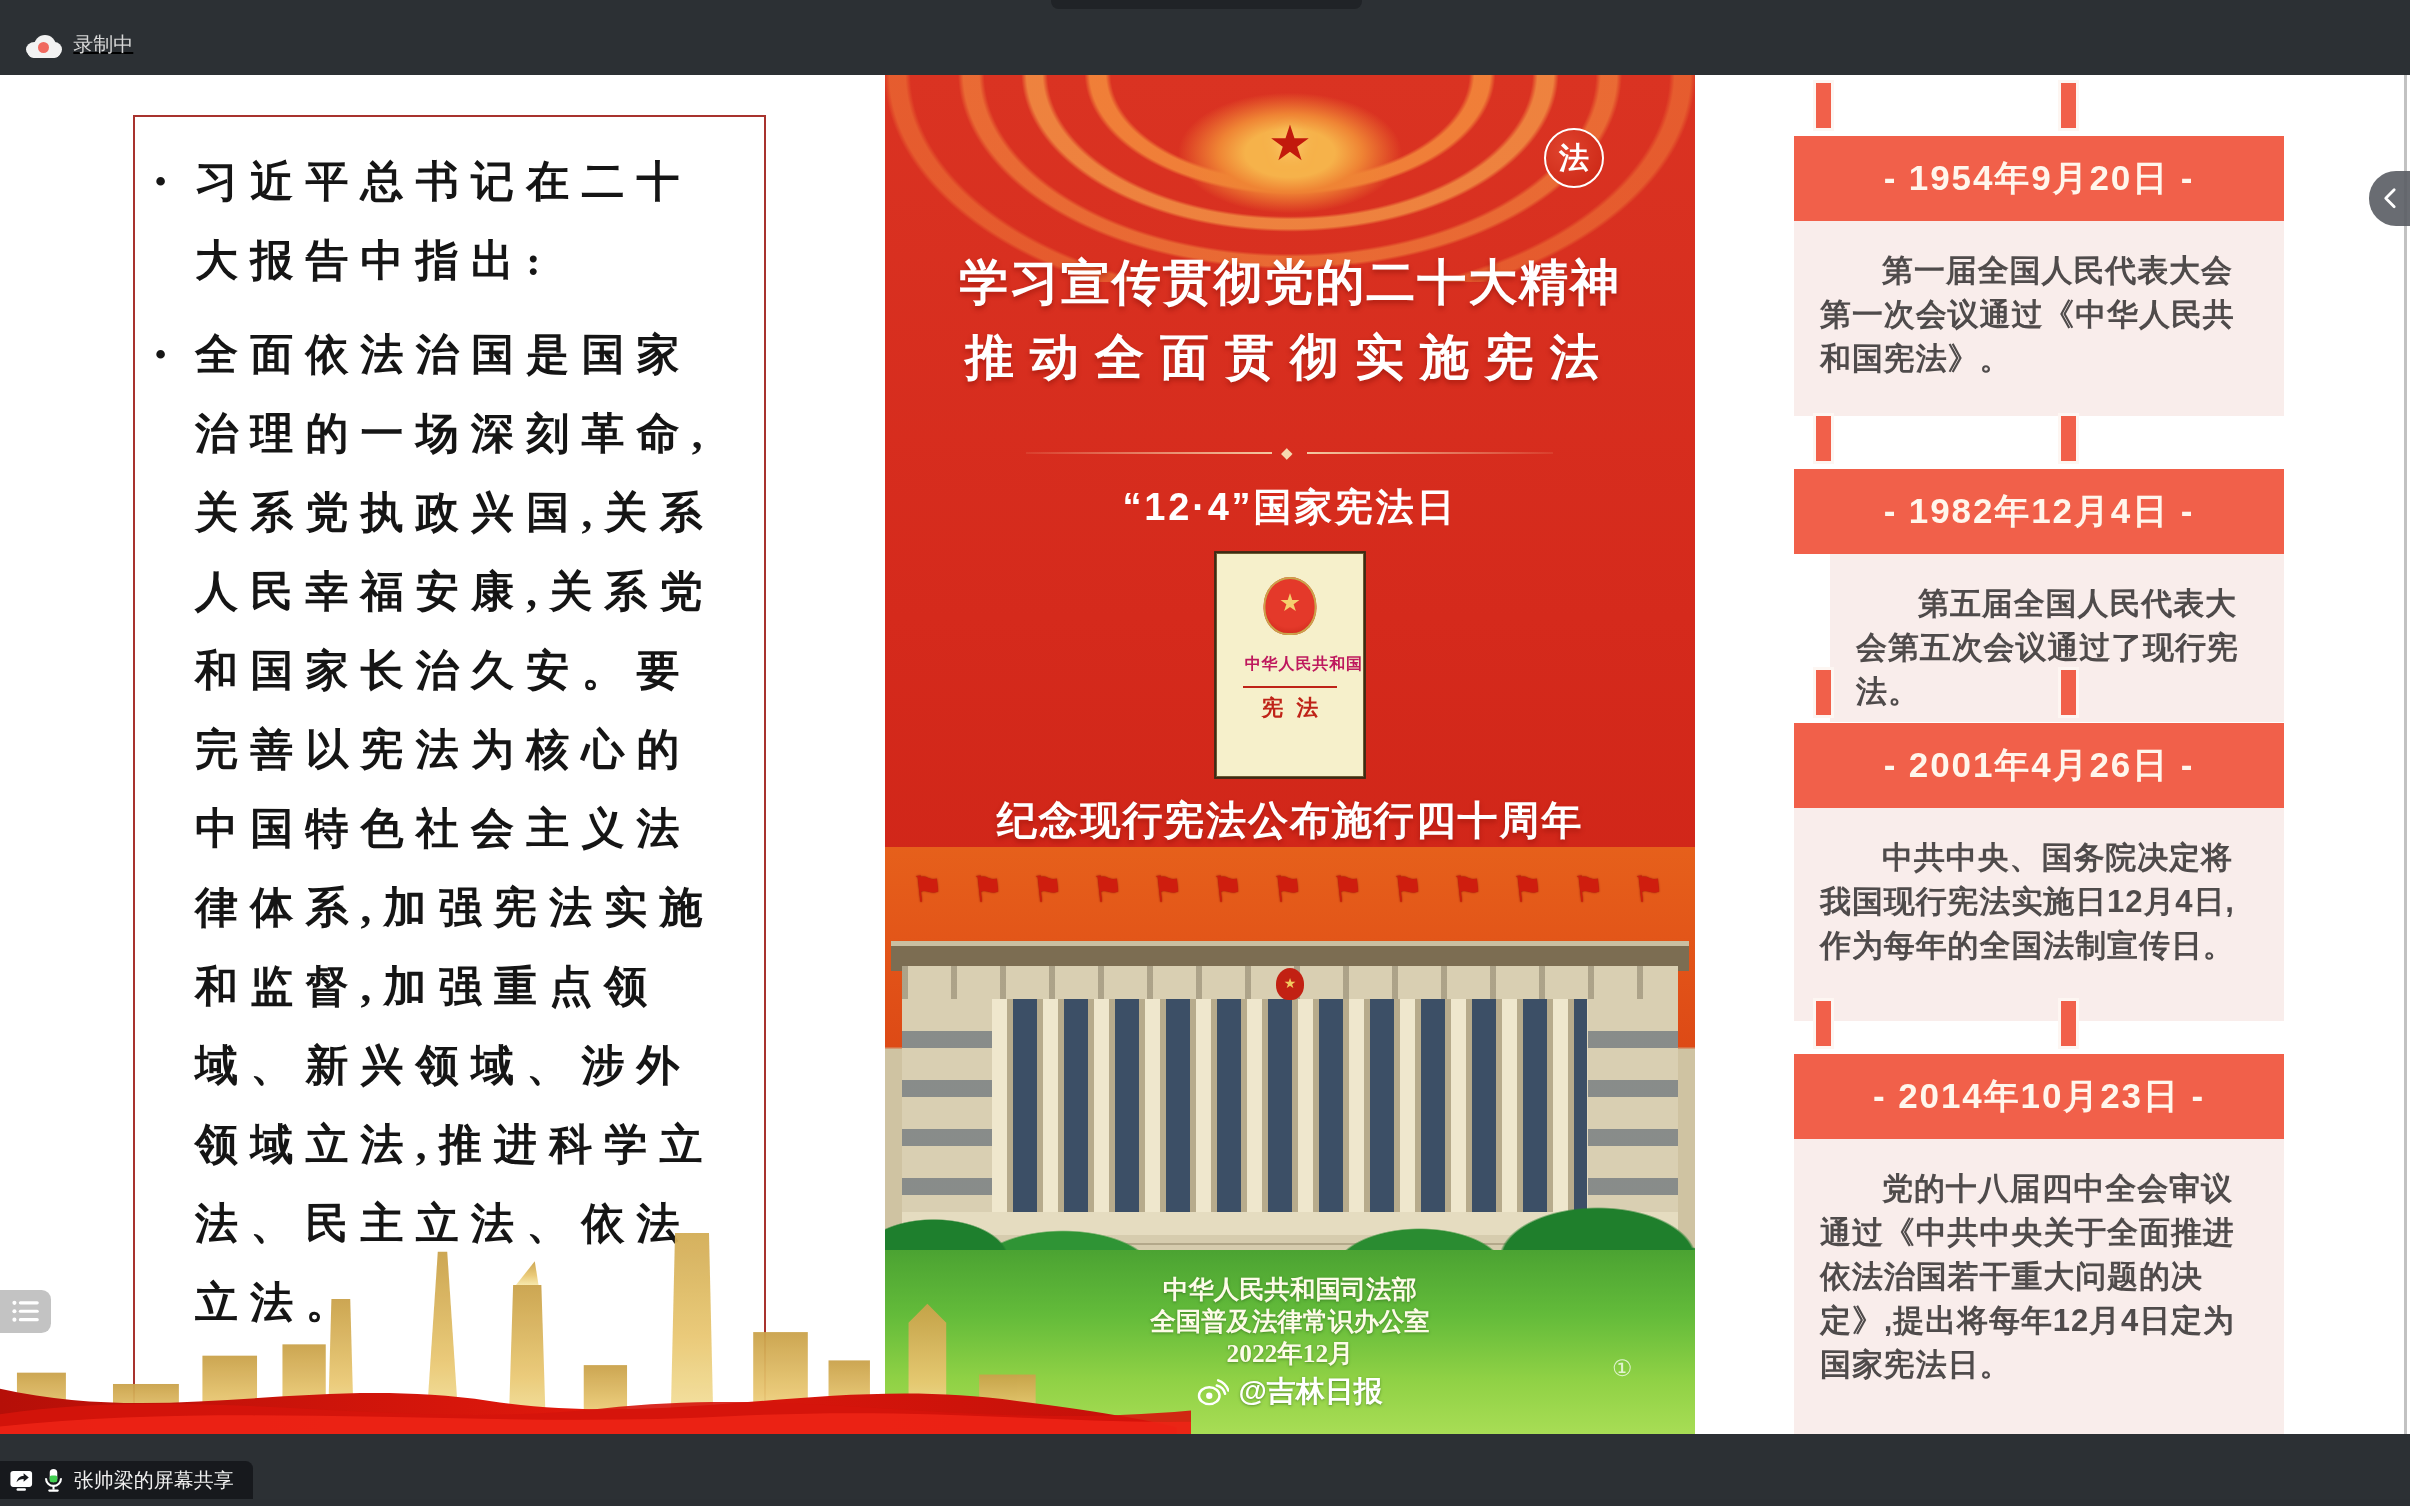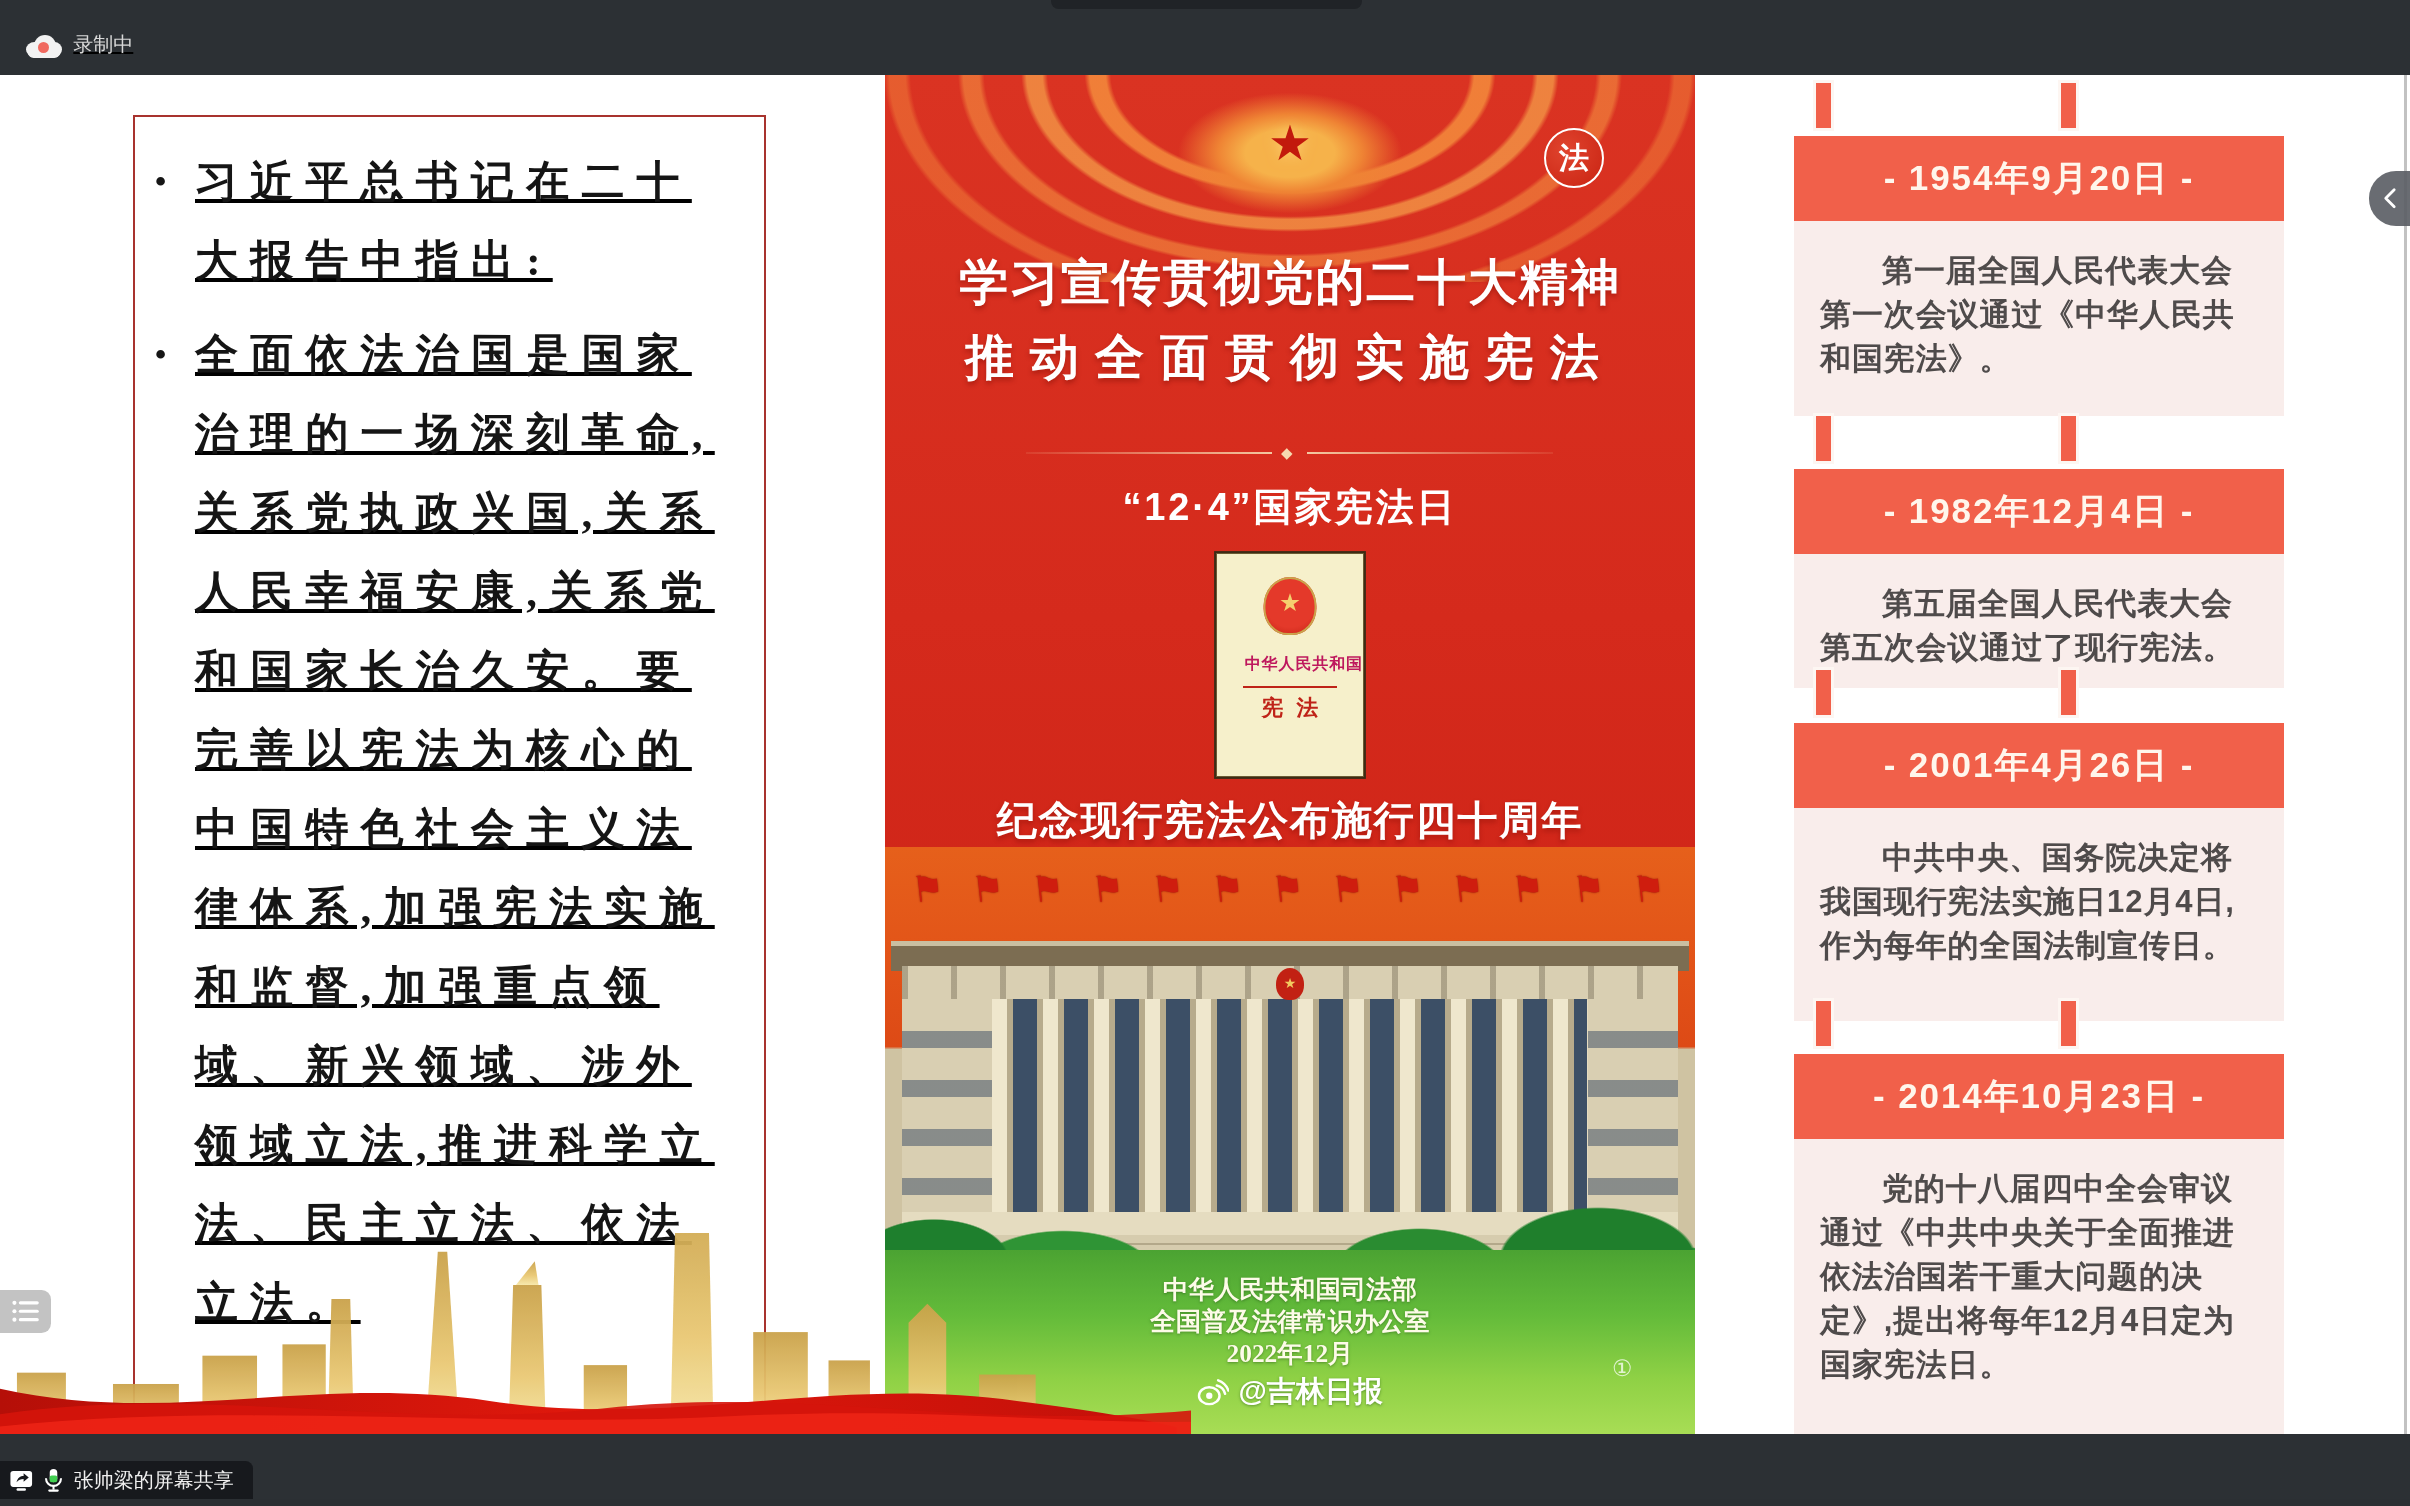--- a/index.html
+++ b/index.html
@@ -22,21 +22,21 @@
   .bottombar{position:absolute;left:0;top:1434px;width:2411px;height:65px;background:#2c3034;}
   .share-tag{position:absolute;left:0;bottom:0;height:38px;display:flex;align-items:center;gap:9.4px;
              background:#17191d;border-radius:0 7.5px 0 0;padding:0 19px 0 9.4px;}
   .share-tag .txt{color:#efefef;font-size:20px;white-space:nowrap;}
   .icon-svg{display:block;}
   
   .slide{position:absolute;left:0;top:75px;width:2411px;height:1359px;background:#ffffff;}
   .edge-line{position:absolute;left:2404px;top:0;width:2.8px;height:1359px;background:#c2c2c2;}
   
   .panel{position:absolute;left:133px;top:40px;width:633px;height:1314px;background:#fff;
-         border:2.8px solid #a8332e;box-sizing:border-box;text-decoration:underline;}
+         border:2.8px solid #a8332e;box-sizing:border-box;}
   .panel ul{margin:24.5px 0 0 0;padding:0 26px 0 60px;list-style:none;}
   .panel li{position:relative;font-family:"Liberation Serif","DejaVu Serif",serif;font-weight:700;
             color:#151515;font-size:43px;line-height:79px;letter-spacing:12.2px;margin-bottom:15px;}
   .panel li::before{content:"•";position:absolute;left:-40px;top:0;font-size:32px;letter-spacing:0;}
   
   .art{position:absolute;left:0;top:1158px;width:1191px;height:201px;pointer-events:none;z-index:3;}
   
   .poster{position:absolute;left:885px;top:0;width:810px;height:1359px;overflow:hidden;
           background:linear-gradient(180deg,#da3322 0%,#d52a1c 40%,#ce2417 70%,#cb2215 100%);}
   .ceiling{position:absolute;left:-113px;top:-141px;width:1036px;height:348px;
@@ -115,21 +115,21 @@
   
   .card{position:absolute;left:1794px;width:490px;}
   .card .clip{position:absolute;top:-17px;width:21px;height:51px;background:#f1604a;
               border:3.8px solid #fdf6f2;box-sizing:border-box;z-index:2;}
   .card .clip.c1{left:19px;} .card .clip.c2{left:264px;}
   .card .hd{position:relative;height:85px;background:#f1604a;display:flex;align-items:center;
             justify-content:center;color:#fff6ec;font-size:35px;font-weight:700;letter-spacing:1.9px;margin-top:39px;}
   .card .bd{background:#f9edeb;color:#4f4b4b;font-size:31px;font-weight:700;line-height:44px;
             letter-spacing:0.9px;padding:28px 26px 0 26px;text-indent:2em;box-sizing:border-box;}
   .card.k1{top:21.7px;}  .card.k1 .bd{height:195px;}
-  .card.k2{top:355px;} .card.k2 .bd{height:134px;}
+  .card.k2{top:355px;} .card.k2 .bd{height:168px;margin-left:36px;}
   .card.k3{top:609px;} .card.k3 .bd{height:213px;}
   .card.k4{top:940px;} .card.k4 .bd{height:303px;}
   
   .annot-btn{position:absolute;left:0;top:1215px;width:51px;height:43px;background:rgba(185,185,185,.85);
              border-radius:0 9.4px 9.4px 0;display:flex;align-items:center;justify-content:center;z-index:5;}
   .back-btn{position:absolute;left:2369px;top:96px;width:41px;height:55px;background:rgba(92,96,102,.92);
             border-radius:27px 0 0 27px;display:flex;align-items:center;justify-content:center;z-index:5;}
 </style>
 </head>
 <body>

